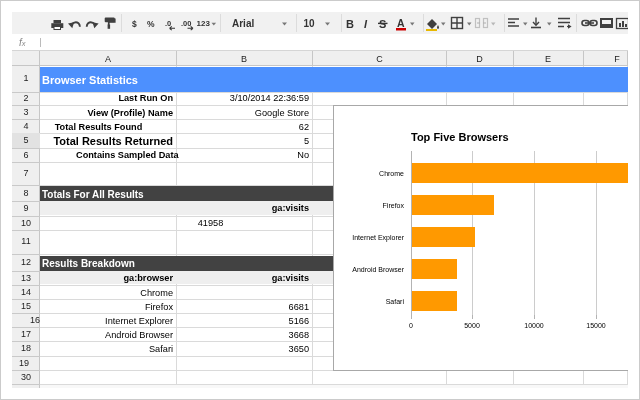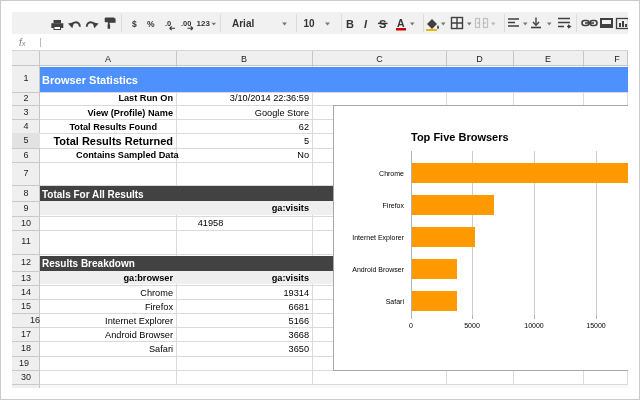--- a/index.html
+++ b/index.html
@@ -223,34 +223,33 @@
     <div class="abs" style="left: 0px; top: 1px; width: 588px; height: 24.5px; background: rgb(77, 144, 254);"></div>
     <div class="abs" style="left: 0px; top: 119.8px; width: 588px; height: 15.2px; background: rgb(66, 66, 66);"></div>
     <div class="abs" style="left: 0px; top: 135px; width: 588px; height: 13.5px; background: rgb(239, 239, 239);"></div>
     <div class="abs" style="left: 0px; top: 189.5px; width: 588px; height: 15.5px; background: rgb(66, 66, 66);"></div>
     <div class="abs" style="left: 0px; top: 205px; width: 588px; height: 13px; background: rgb(239, 239, 239);"></div>
     <div class="ct bold" style="left: 2px; top: 2px; height: 24.5px; line-height: 24.5px; color: rgb(255, 255, 255); font-size: 11px;">Browser Statistics</div>
     <div class="ct bold" style="left: 0px; top: 26.3px; width: 133px; height: 13.5px; line-height: 13.5px; text-align: right; font-size: 9.2px;">Last Run On</div>
     <div class="ct" style="left: 0px; top: 26.3px; width: 269px; height: 13.5px; line-height: 13.5px; text-align: right; font-size: 9.2px; padding-left: 40px;">3/10/2014 22:36:59</div>
     <div class="ct bold" style="left: 0px; top: 39.8px; width: 133px; height: 14px; line-height: 14px; text-align: right; font-size: 9.2px;">View (Profile) Name</div>
     <div class="ct" style="left: 0px; top: 39.8px; width: 269px; height: 14px; line-height: 14px; text-align: right; font-size: 9.2px;">Google Store</div>
-    <div class="ct bold" style="left: 0px; top: 53.8px; width: 117px; height: 14px; line-height: 14px; text-align: right; font-size: 9.2px;">Total Results Found</div>
+    <div class="ct bold" style="left: 0px; top: 53.8px; width: 117px; height: 14px; line-height: 14px; text-align: center; font-size: 9.2px;">Total Results Found</div>
     <div class="ct" style="left: 0px; top: 53.8px; width: 269px; height: 14px; line-height: 14px; text-align: right; font-size: 9.2px;">62</div>
     <div class="ct bold" style="left: 0px; top: 67.8px; width: 133px; height: 14.5px; line-height: 14.5px; text-align: right; font-size: 11px;">Total Results Returned</div>
     <div class="ct" style="left: 0px; top: 67.8px; width: 269px; height: 14.5px; line-height: 14.5px; text-align: right; font-size: 9.2px;">5</div>
     <div class="ct bold" style="left: 0px; top: 82.3px; width: 133px; height: 14px; line-height: 14px; text-align: right; font-size: 9.2px; padding-left: 36px;">Contains Sampled Data</div>
     <div class="ct" style="left: 0px; top: 82.3px; width: 269px; height: 14px; line-height: 14px; text-align: right; font-size: 9.2px;">No</div>
     <div class="ct bold" style="left: 2px; top: 120.5px; height: 15px; line-height: 15px; color: rgb(255, 255, 255); font-size: 10px;">Totals For All Results</div>
     <div class="ct bold" style="left: 0px; top: 135.8px; width: 269px; height: 13.5px; line-height: 13.5px; text-align: right; font-size: 9.2px;">ga:visits</div>
     <div class="ct" style="left: 0px; top: 150.3px; width: 269px; height: 14.5px; line-height: 14.5px; text-align: center; font-size: 9.2px; margin-left: 36px;">41958</div>
     <div class="ct bold" style="left: 2px; top: 190px; height: 15.5px; line-height: 15.5px; color: rgb(255, 255, 255); font-size: 10px;">Results Breakdown</div>
     <div class="ct bold" style="left: 0px; top: 205.8px; width: 133px; height: 13px; line-height: 13px; text-align: right; font-size: 9.2px;">ga:browser</div>
     <div class="ct bold" style="left: 0px; top: 205.8px; width: 269px; height: 13px; line-height: 13px; text-align: right; font-size: 9.2px;">ga:visits</div>
     <div class="ct" style="left: 0px; top: 219.8px; width: 133px; height: 14px; line-height: 14px; text-align: right; font-size: 9.2px;">Chrome</div>
-    <div class="ct" style="left: 0px; top: 219.8px; width: 269px; height: 14px; line-height: 14px; text-align: right; font-size: 9.2px;">19314</div>
     <div class="ct" style="left: 0px; top: 233.8px; width: 133px; height: 14px; line-height: 14px; text-align: right; font-size: 9.2px;">Firefox</div>
     <div class="ct" style="left: 0px; top: 233.8px; width: 269px; height: 14px; line-height: 14px; text-align: right; font-size: 9.2px;">6681</div>
     <div class="ct" style="left: 0px; top: 247.8px; width: 133px; height: 14px; line-height: 14px; text-align: right; font-size: 9.2px;">Internet Explorer</div>
     <div class="ct" style="left: 0px; top: 247.8px; width: 269px; height: 14px; line-height: 14px; text-align: right; font-size: 9.2px;">5166</div>
     <div class="ct" style="left: 0px; top: 261.8px; width: 133px; height: 14px; line-height: 14px; text-align: right; font-size: 9.2px;">Android Browser</div>
     <div class="ct" style="left: 0px; top: 261.8px; width: 269px; height: 14px; line-height: 14px; text-align: right; font-size: 9.2px;">3668</div>
     <div class="ct" style="left: 0px; top: 275.8px; width: 133px; height: 14.5px; line-height: 14.5px; text-align: right; font-size: 9.2px;">Safari</div>
     <div class="ct" style="left: 0px; top: 275.8px; width: 269px; height: 14.5px; line-height: 14.5px; text-align: right; font-size: 9.2px;">3650</div>
   </div>
 

